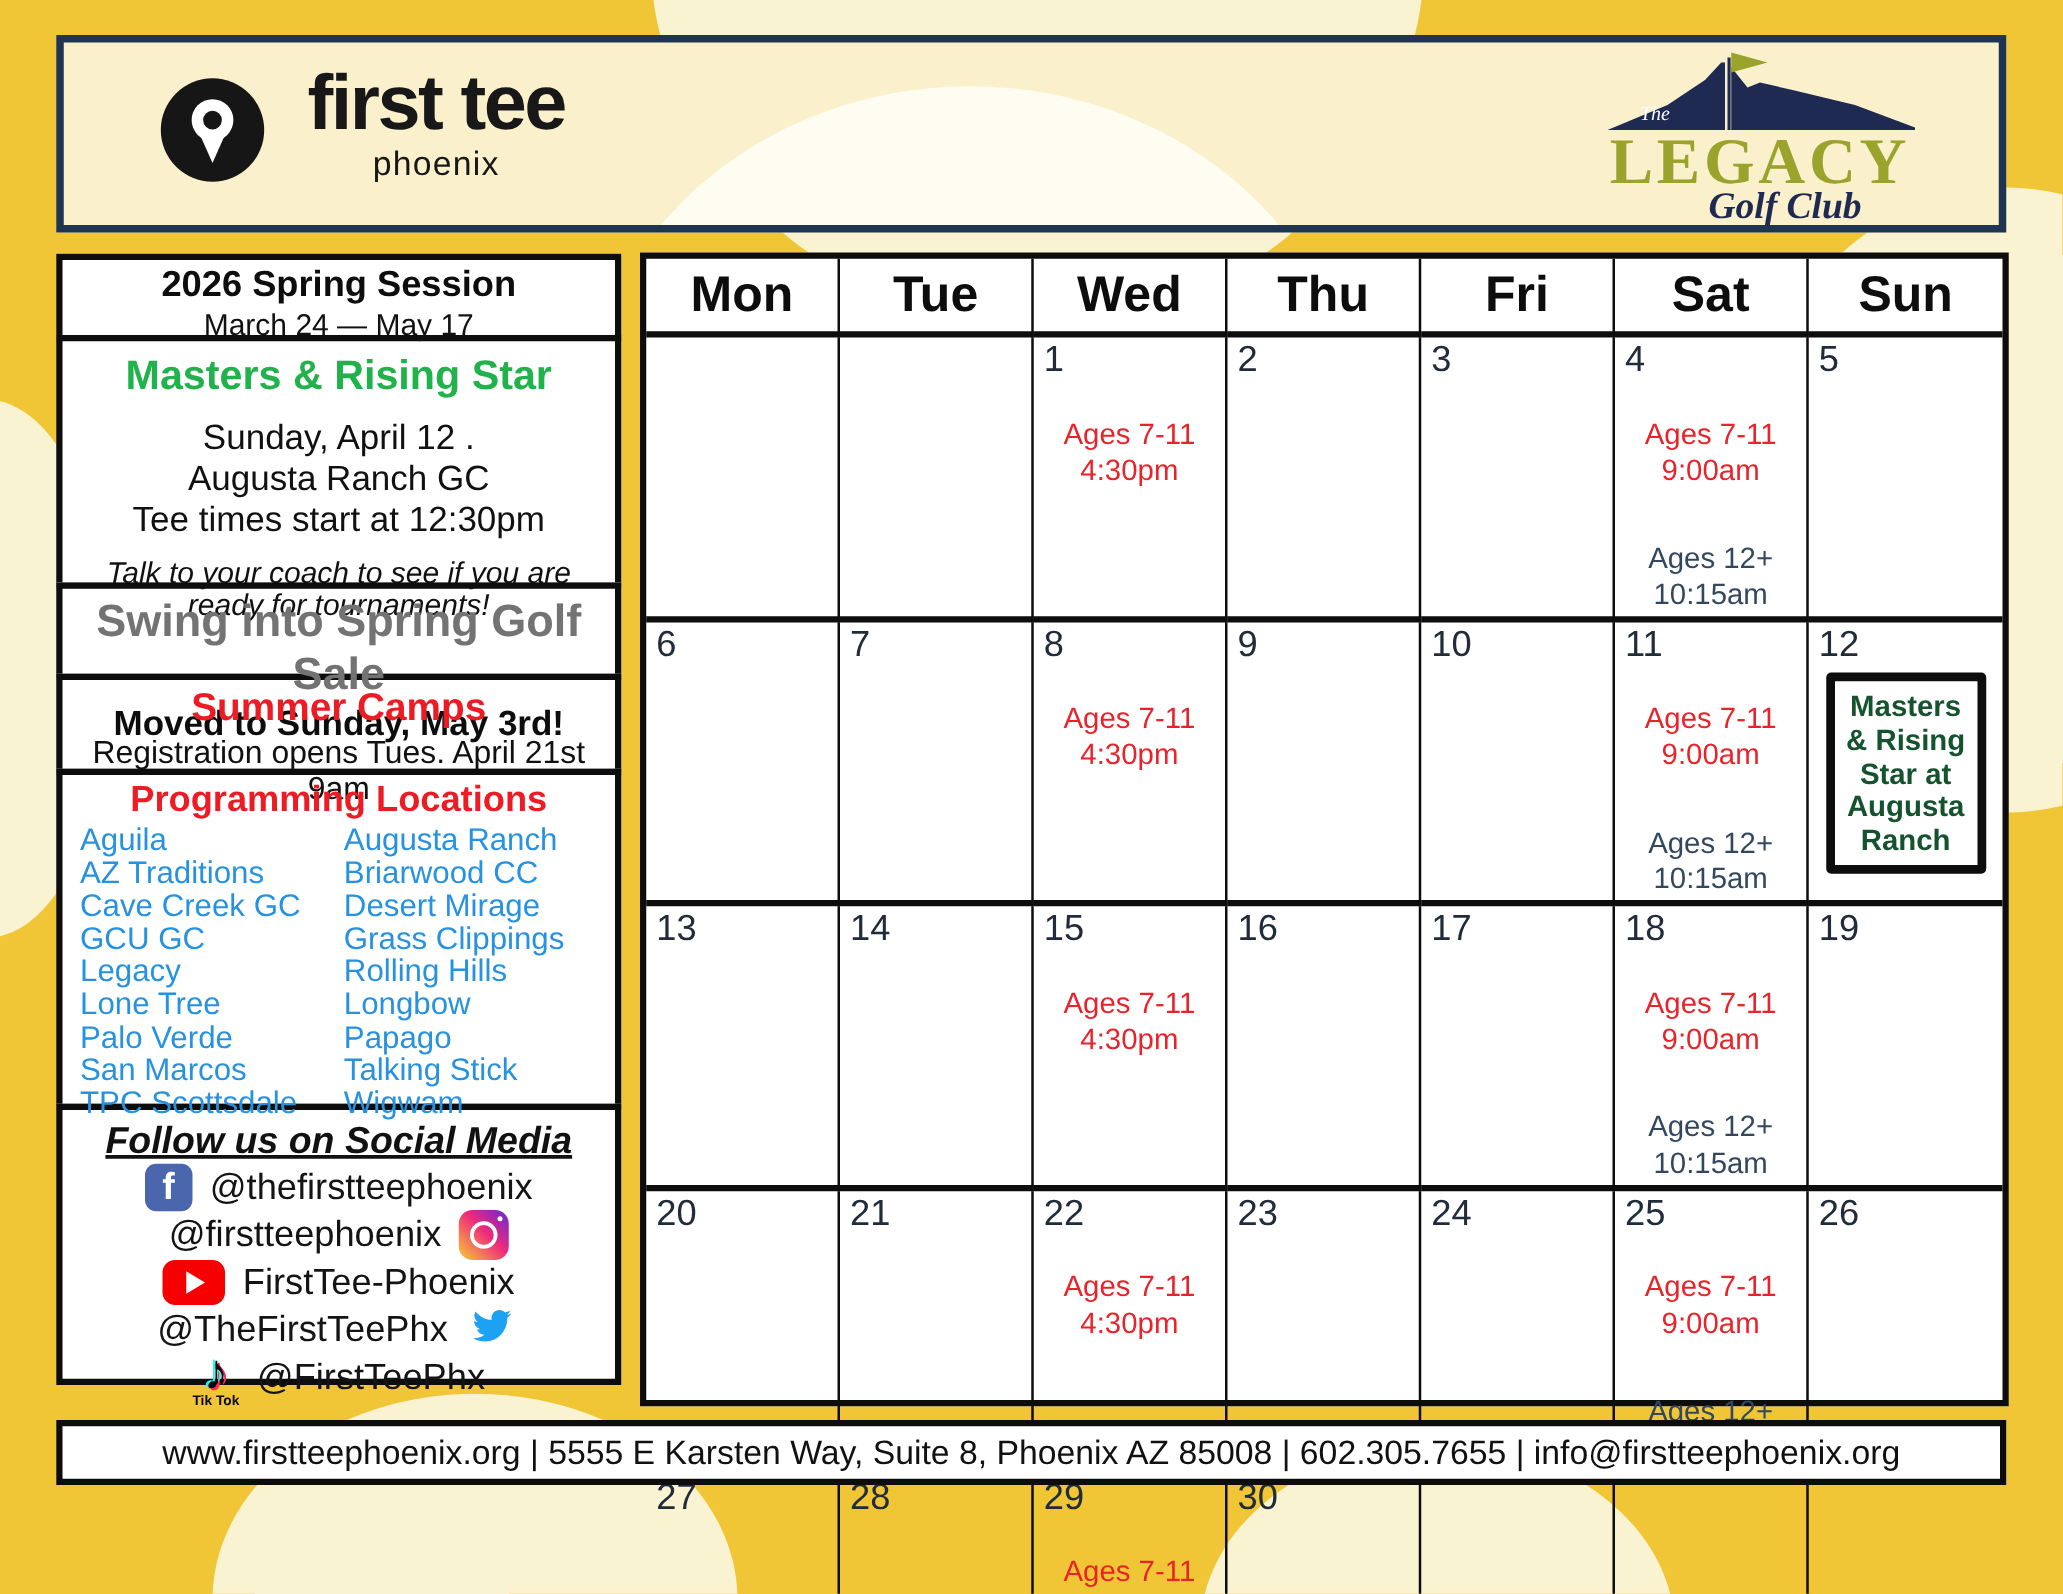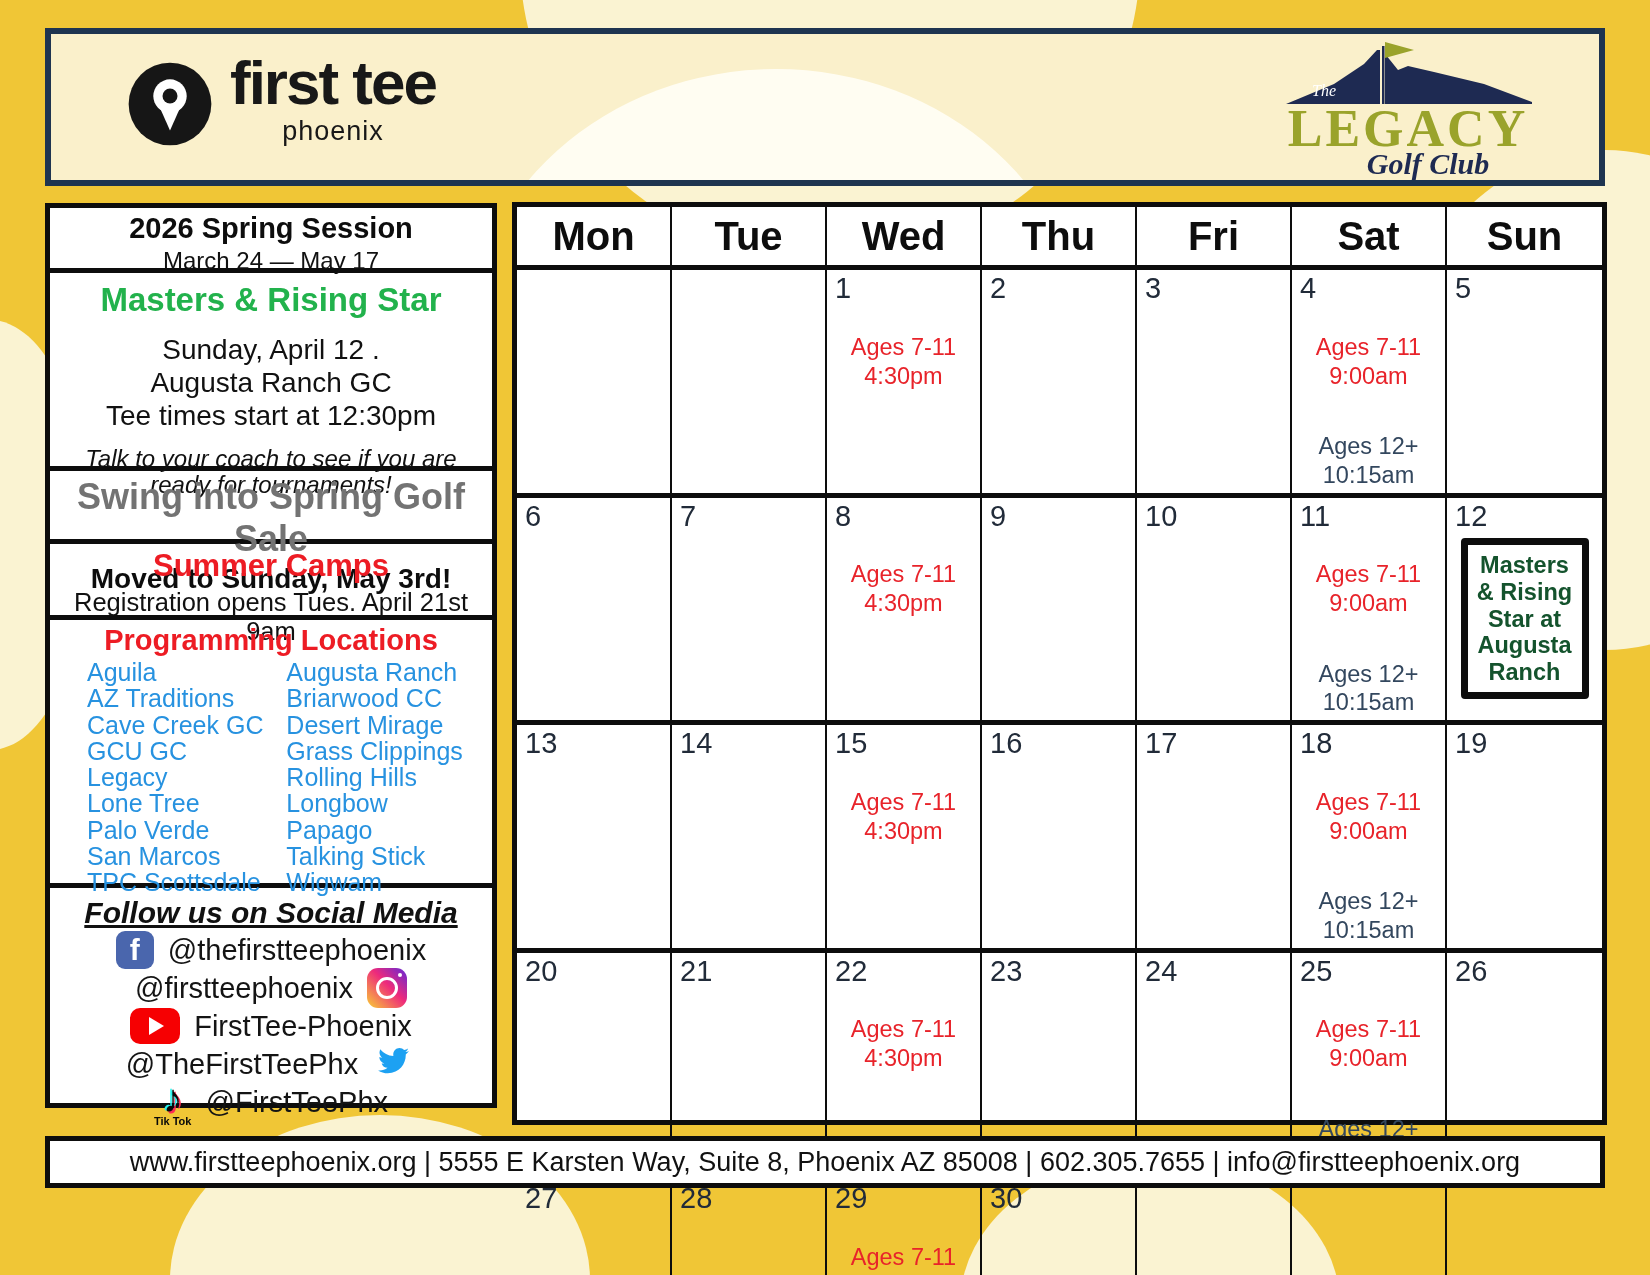--- a/index.html
+++ b/index.html
@@ -18,21 +18,21 @@
   .blob.b4 { left:960px; bottom:-180px; width:380px; height:300px; }
   .blob.b5 { left:-110px; top:320px; width:200px; height:430px; }
 
   
   .header {
     position:absolute; left:45px; top:28px; width:1560px; height:158px;
     background:#faf0cb; border:6px solid #1e3450; z-index:2;
   }
   .header-bg { position:absolute; inset:0; overflow:hidden; }
   .header-bg .hblob { position:absolute; left:415px; top:35px; width:620px; height:560px; border-radius:50%; background:#fffdf2; }
-  .brand { position:absolute; left:75px; top:18px; display:flex; align-items:flex-start; z-index:3; }
+  .brand { position:absolute; left:75px; top:18px; display:flex; align-items:flex-start; z-index:3;gap:16px; }
   .brand svg { width:88px; height:88px; margin-top:8px; }
   .brand-text { margin-left:16px; text-align:center; }
   .brand-name { font-size:62px; font-weight:800; letter-spacing:-2px; line-height:1.0; color:#181818; }
   .brand-sub  { font-size:27px; font-weight:400; letter-spacing:1px; color:#181818; margin-top:2px; }
   .month {
     position:absolute; left:478px; top:-24px; z-index:3;
     font-size:152px; font-weight:800; letter-spacing:-5px; color:#0b0b0b; line-height:1.1;
   }
   .legacy { position:absolute; right:55px; top:6px; z-index:3; }
 
@@ -49,21 +49,21 @@
   .masters-lines { font-size:28px; line-height:1.18; margin-top:14px; }
   .masters-note { font-size:24px; font-style:italic; line-height:1.1; margin-top:14px; }
   .box-sale { height:78px; padding-top:5px; }
   .sale-title { font-size:36px; color:#737373; }
   .sale-note { font-size:28px; font-weight:800; color:#0d0d0d; margin-top:3px; }
   .box-camps { height:81px; padding-top:4px; }
   .camps-title { font-size:31px; color:#ed1c24; }
   .camps-note { font-size:25.5px; margin-top:4px; }
   .box-locations { height:273px; text-align:left; padding:4px 14px; }
   .loc-title { font-size:29px; color:#ed1c24; text-align:center; }
-  .loc-cols { display:flex; margin-top:2px;margin-left:23px; }
+  .loc-cols { display:flex; margin-top:2px; }
   .loc-col { width:50%; }
   .loc-col.c1 { width:52%; }
   .loc-item { font-size:25px; color:#2792e0; line-height:26.3px; }
   .box-social { height:225px; padding-top:8px; }
   .social-title { font-size:30px; font-weight:800; font-style:italic; text-decoration:underline; }
   .social-row { display:flex; align-items:center; justify-content:center; gap:14px; margin-top:2px; height:36px; }
   .social-handle { font-size:29px; font-weight:400; color:#141414; }
   .icon-fb { width:38px; height:38px; background:#4a66ad; border-radius:9px; color:#fff;
              display:flex; align-items:center; justify-content:center; font-size:30px; font-weight:800; }
   .icon-ig { width:40px; height:40px; border-radius:11px; position:relative;

